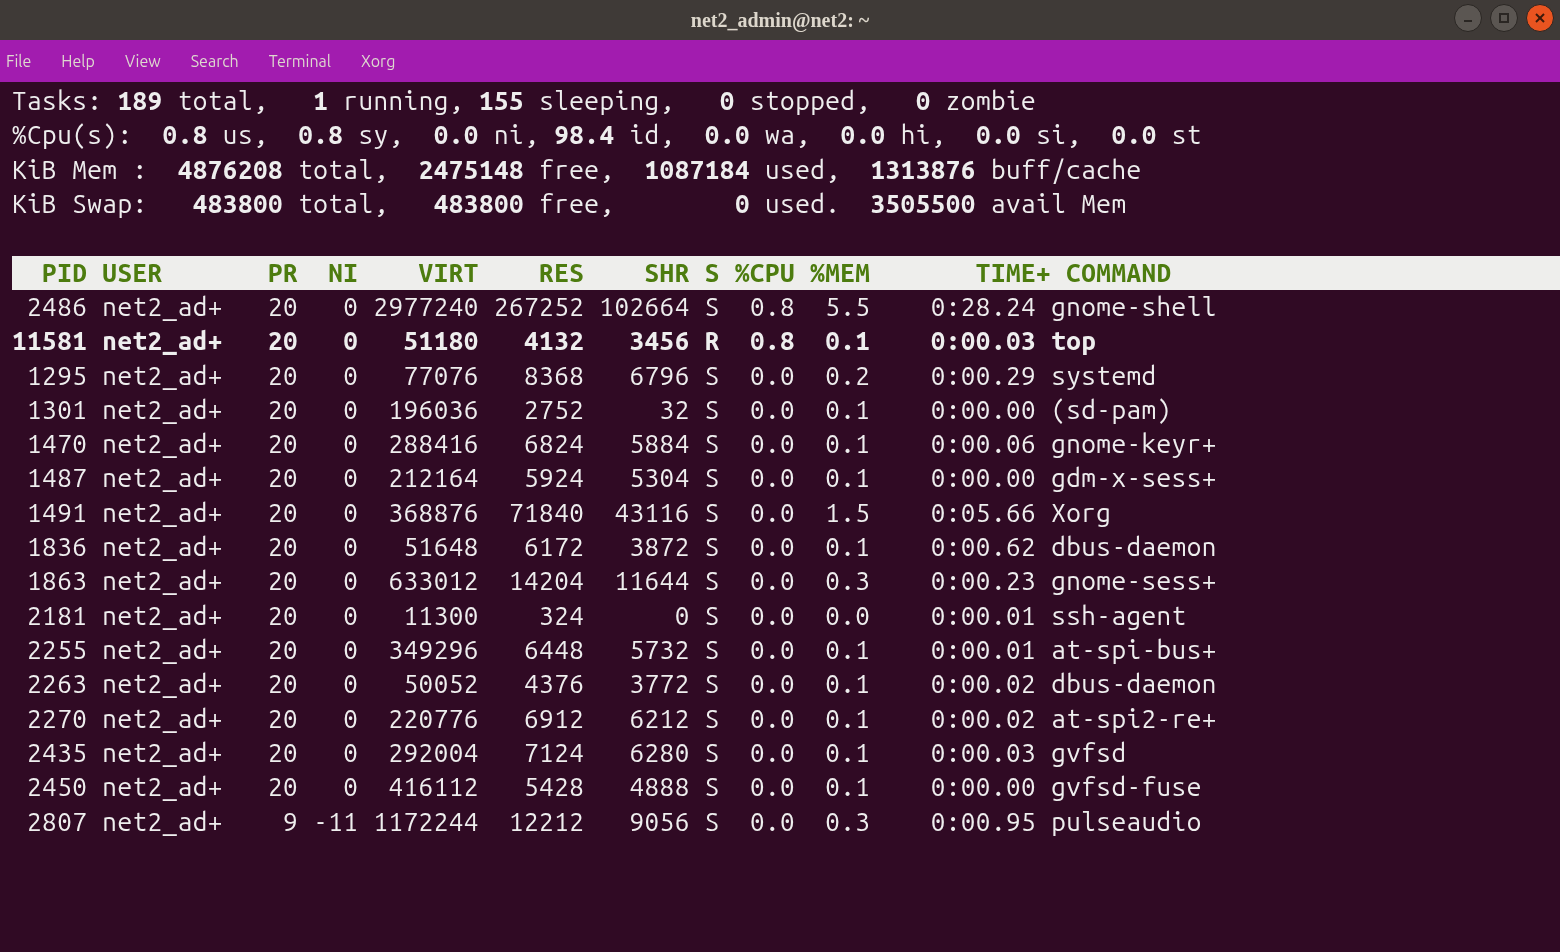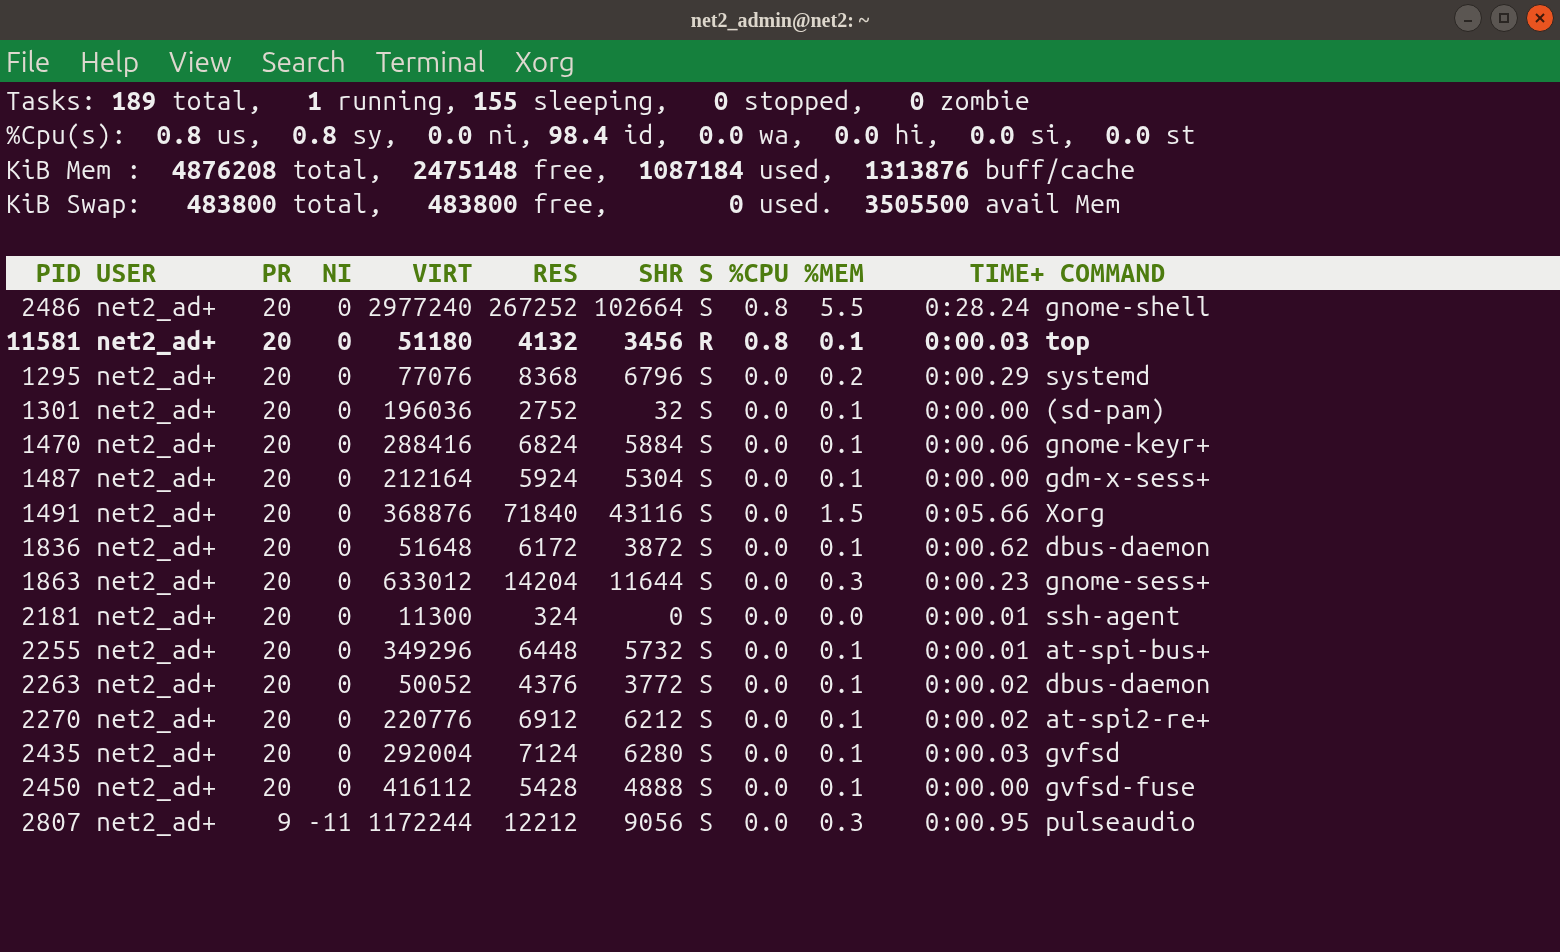--- a/index.html
+++ b/index.html
@@ -41,32 +41,32 @@
     display: flex;
     align-items: center;
     justify-content: center;
     font-size: 14px;
     color: #2a2623;
     background: #5b5652;
   }
   .win-close { background: #e95420; }
   .menubar {
     height: 42px;
-    background: #15803d;
+    background: #a21caf;
     display: flex;
     align-items: center;
     padding-left: 6px;
     gap: 30px;
     font-family: "Ubuntu", "DejaVu Sans", sans-serif;
-    font-size: 28px;
+    font-size: 16px;
     color: #ded8cf;
   }
   .menubar span { cursor: default; }
   .term {
-    padding: 2px 0 0 6px;
+    padding: 2px 0 0 12px;
     white-space: pre;
     line-height: 1.32;
     letter-spacing: 0.5px;
   }
   .term-line { display: block; }
   .header-line {
     background: #eeeeec;
     color: #4d7c0f;
     font-weight: 700;
     display: block;

